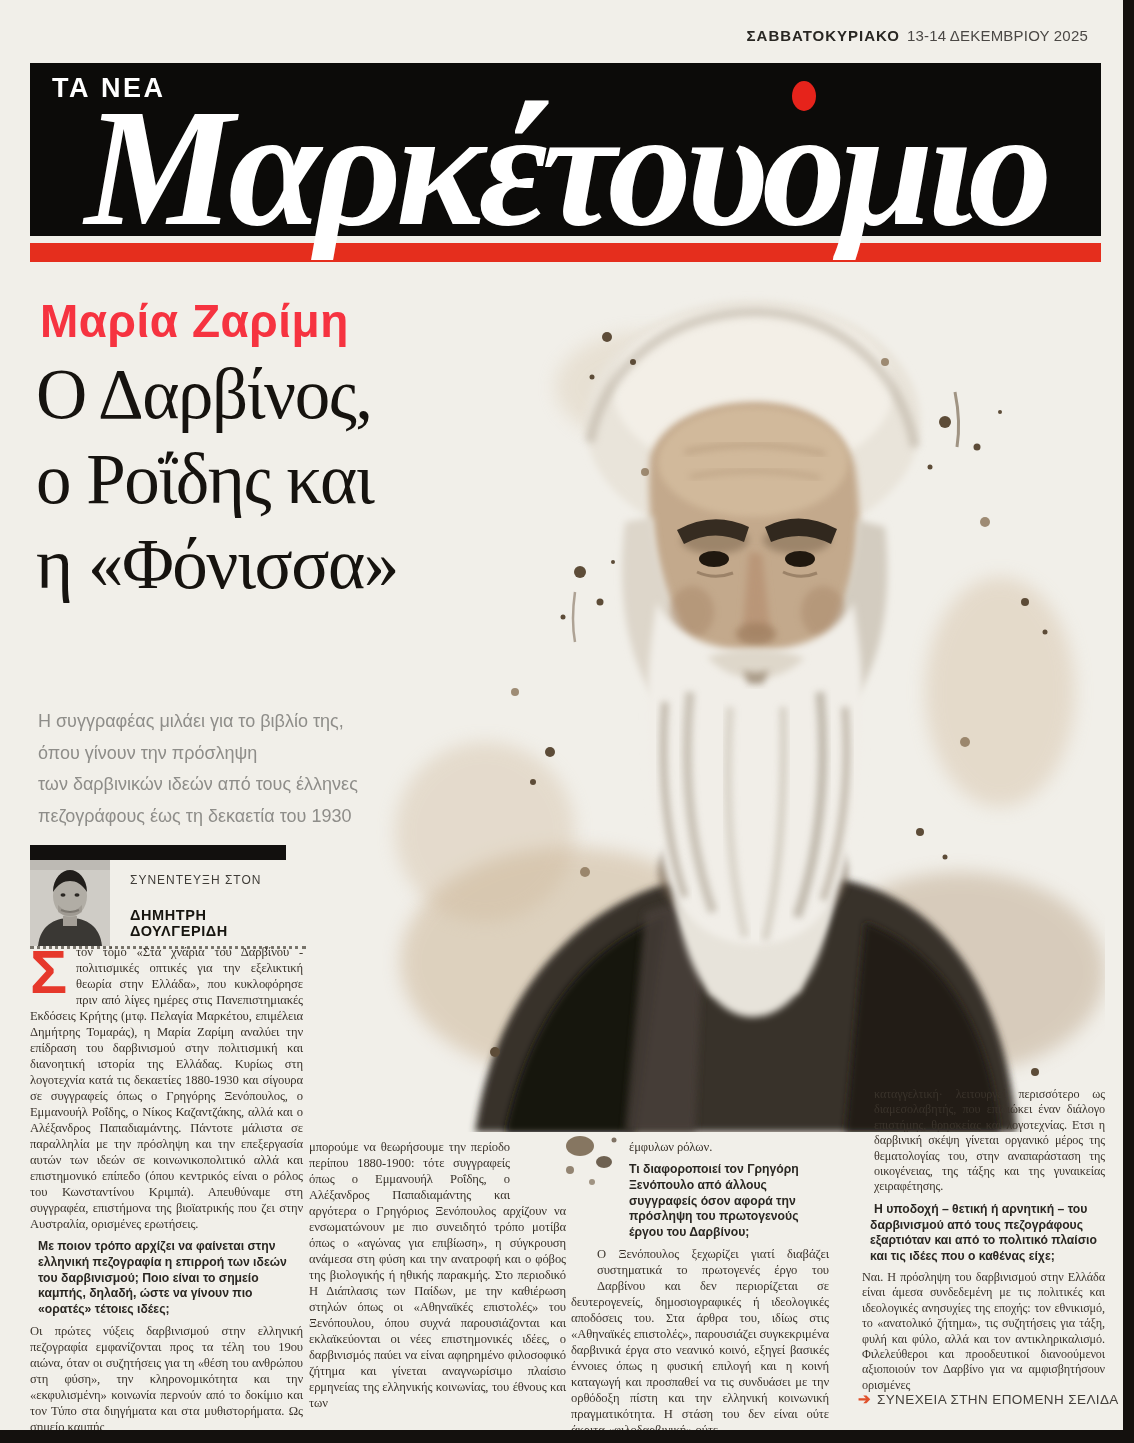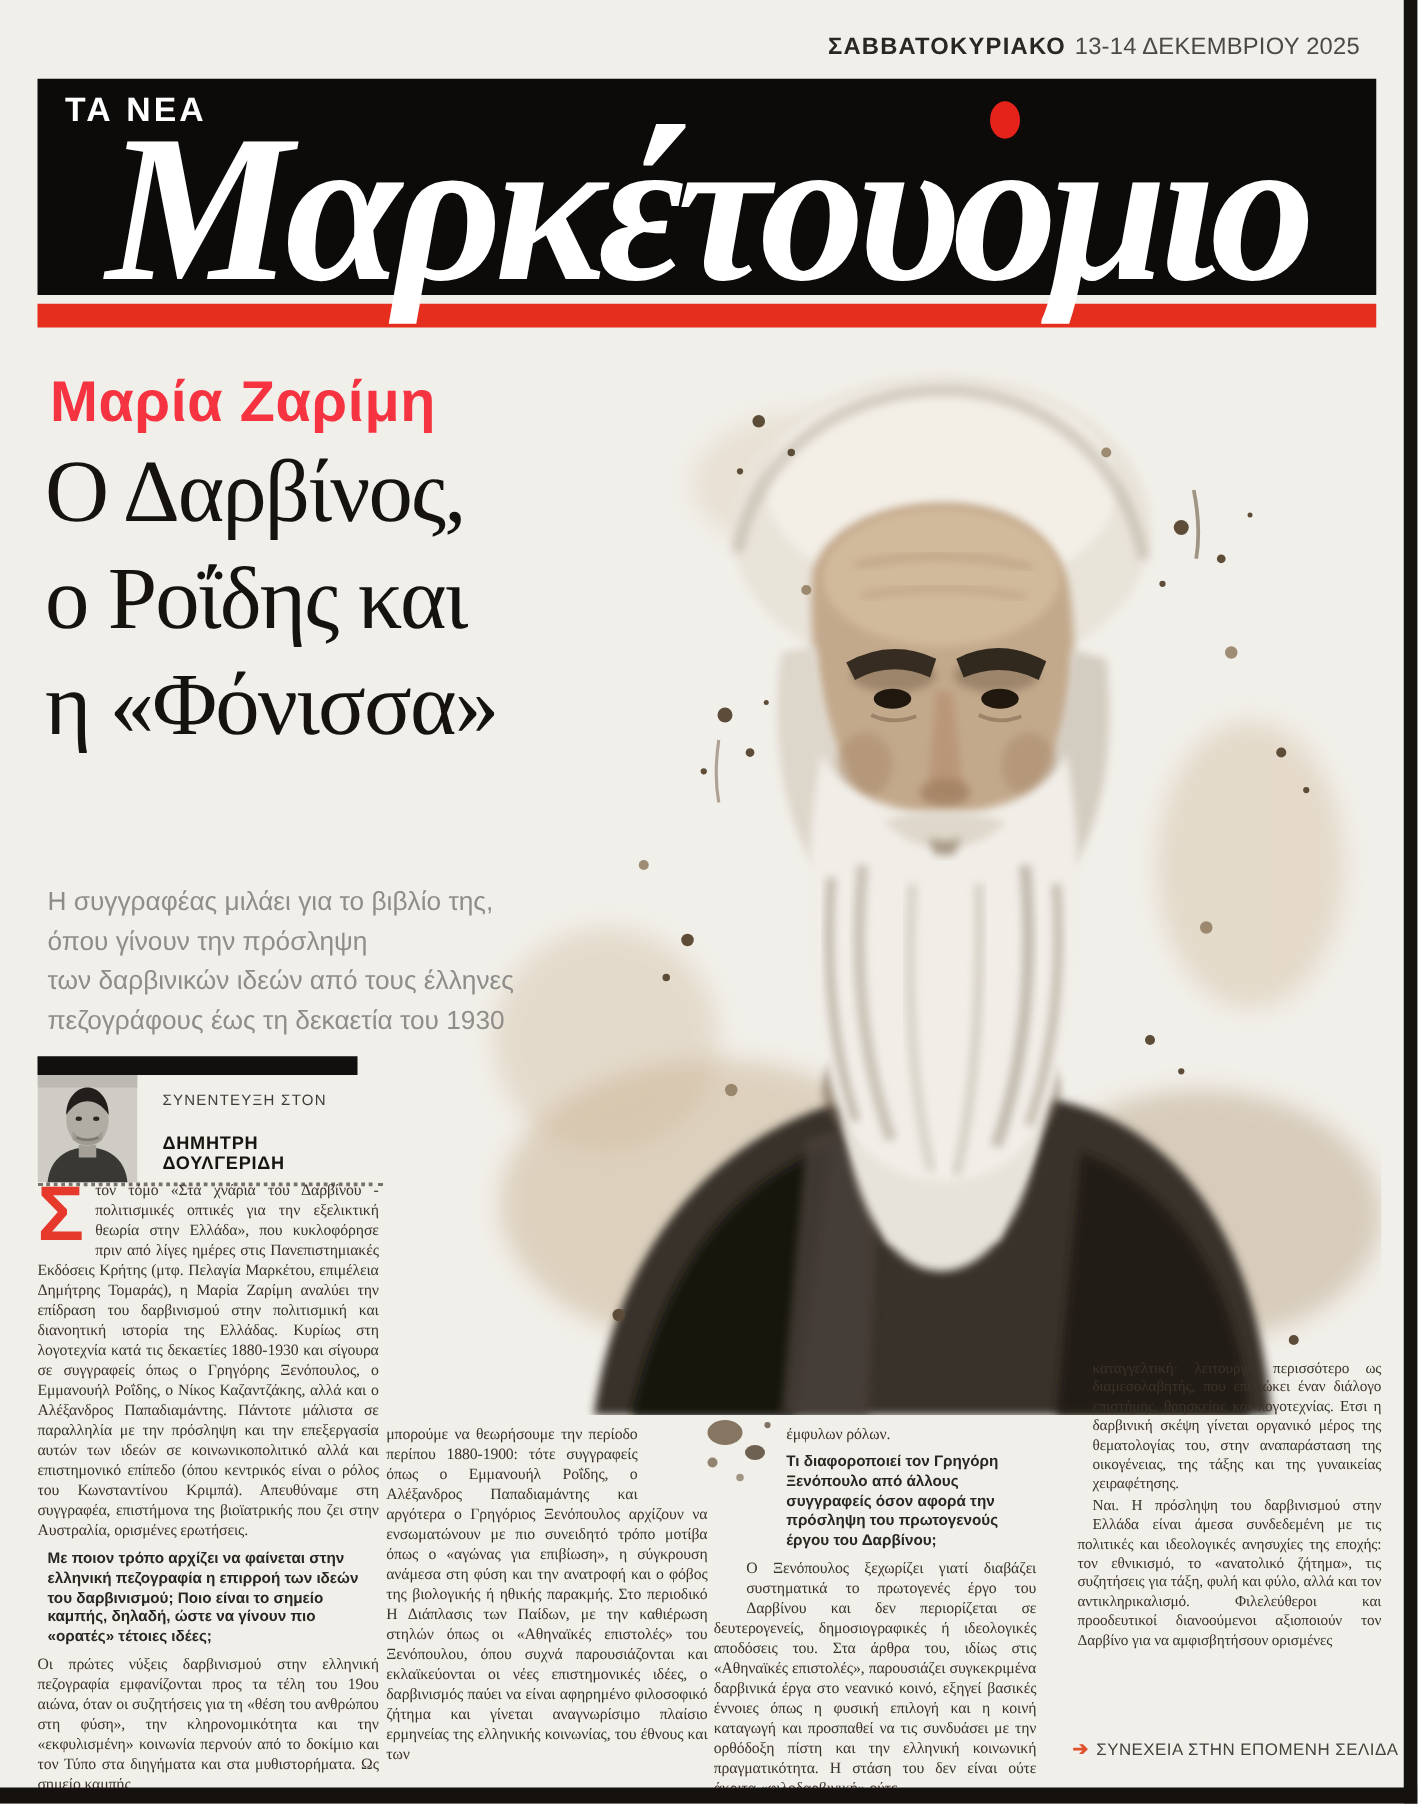--- a/index.html
+++ b/index.html
@@ -2,40 +2,40 @@
 <html><head>
 <meta charset="utf-8">
 <style>
   html,body{margin:0;padding:0;background:#777;}
   .page{position:relative;width:1134px;height:1443px;margin:0 auto;background:#f1efe9;
         overflow:hidden;font-family:"Liberation Sans",sans-serif;}
   .edge-right{position:absolute;right:0;top:0;width:11px;height:100%;background:#14110e;}
   .edge-bottom{position:absolute;left:0;top:1430px;width:100%;height:13px;background:#14110e;z-index:40;}
 
   
-  .dateline{position:absolute;top:27px;right:46px;font-size:19px;color:#4b4845;letter-spacing:.2px;z-index:5;}
+  .dateline{position:absolute;top:27px;right:46px;font-size:15px;color:#4b4845;letter-spacing:.2px;z-index:5;}
   .dateline .w{font-weight:bold;color:#292723;letter-spacing:1px;margin-right:7px;}
 
   
   .masthead{position:absolute;left:30px;top:63px;width:1071px;height:173px;background:#0c0b09;z-index:3;}
   .paper-logo{position:absolute;left:22px;top:10px;color:#ffffff;font-weight:bold;font-size:27px;letter-spacing:2.5px;}
   .mast-title{position:absolute;left:0;right:-10px;top:-26px;text-align:center;white-space:nowrap;
     color:#ffffff;font-family:"Liberation Serif",serif;font-style:italic;font-weight:bold;
     font-size:168px;line-height:1.55;letter-spacing:-6px;z-index:6;}
   .tp2{position:relative;display:inline-block;}
   .red-dot{position:absolute;left:30px;top:44px;width:24px;height:30px;border-radius:50%;background:#e6231b;}
   .stripe-red{position:absolute;left:30px;top:243px;width:1071px;height:19px;background:#e52e1d;z-index:2;}
 
   
   .author{position:absolute;left:40px;top:294px;font-size:46px;font-weight:bold;color:#f63340;letter-spacing:.5px;z-index:7;}
   .headline{position:absolute;left:36px;top:352px;font-family:"Liberation Serif",serif;
     font-size:71px;line-height:85px;color:#16130f;letter-spacing:-1.5px;z-index:7;}
 
   
-  .subhead{position:absolute;left:38px;top:706px;font-size:21px;line-height:31.5px;color:#8e8d89;z-index:7;}
+  .subhead{position:absolute;left:38px;top:706px;font-size:18px;line-height:31.5px;color:#8e8d89;z-index:7;}
 
   
   .byline{position:absolute;left:30px;top:845px;width:276px;height:105px;z-index:7;}
   .byline-bar{position:absolute;left:0;top:0;width:256px;height:15px;background:#12100e;}
   .byline-photo{position:absolute;left:0;top:15px;width:80px;height:86px;}
   .byline-text{position:absolute;left:100px;top:28px;}
   .byline-prefix{font-size:12px;color:#3f3c37;letter-spacing:1px;}
   .byline-name{font-size:14.5px;font-weight:bold;color:#17150f;letter-spacing:.6px;margin-top:20px;}
   .byline-dots{position:absolute;left:0;top:101px;width:276px;border-top:3px dotted #77736a;}
 
@@ -243,20 +243,21 @@
     <span class="spl1"></span>
     <span class="spl2"></span>
     <div class="body-p lead-p">έμφυλων ρόλων.</div>
     <div class="q">Τι διαφοροποιεί τον Γρηγόρη Ξενόπουλο από άλλους συγγραφείς όσον αφορά την πρόσληψη του πρωτογενούς έργου του Δαρβίνου;</div>
     <div class="body-p">Ο Ξενόπουλος ξεχωρίζει γιατί διαβάζει συστηματικά το πρωτογενές έργο του Δαρβίνου και δεν περιορίζεται σε δευτερογενείς, δημοσιογραφικές ή ιδεολογικές αποδόσεις του. Στα άρθρα του, ιδίως στις «Αθηναϊκές επιστολές», παρουσιάζει συγκεκριμένα δαρβινικά έργα στο νεανικό κοινό, εξηγεί βασικές έννοιες όπως η φυσική επιλογή και η κοινή καταγωγή και προσπαθεί να τις συνδυάσει με την ορθόδοξη πίστη και την ελληνική κοινωνική πραγματικότητα. Η στάση του δεν είναι ούτε άκριτα «φιλοδαρβινική» ούτε</div>
   </div>
 
   <div class="col c4">
     <span class="spl4"></span>
     <div class="body-p lead-p">καταγγελτική· λειτουργεί περισσότερο ως διαμεσολαβητής, που επιδιώκει έναν διάλογο επιστήμης, θρησκείας και λογοτεχνίας. Ετσι η δαρβινική σκέψη γίνεται οργανικό μέρος της θεματολογίας του, στην αναπαράσταση της οικογένειας, της τάξης και της γυναικείας χειραφέτησης.</div>
+    <div class="q">Η υποδοχή – θετική ή αρνητική – του δαρβινισμού από τους πεζογράφους εξαρτιόταν και από το πολιτικό πλαίσιο και τις ιδέες που ο καθένας είχε;</div>
     <div class="body-p">Ναι. Η πρόσληψη του δαρβινισμού στην Ελλάδα είναι άμεσα συνδεδεμένη με τις πολιτικές και ιδεολογικές ανησυχίες της εποχής: τον εθνικισμό, το «ανατολικό ζήτημα», τις συζητήσεις για τάξη, φυλή και φύλο, αλλά και τον αντικληρικαλισμό. Φιλελεύθεροι και προοδευτικοί διανοούμενοι αξιοποιούν τον Δαρβίνο για να αμφισβητήσουν ορισμένες</div>
   </div>
 
   <div class="cont">
     <span class="arr">➔</span><span>ΣΥΝΕΧΕΙΑ ΣΤΗΝ ΕΠΟΜΕΝΗ ΣΕΛΙΔΑ</span>
   </div>
 
 </div>
 
 </body></html>

